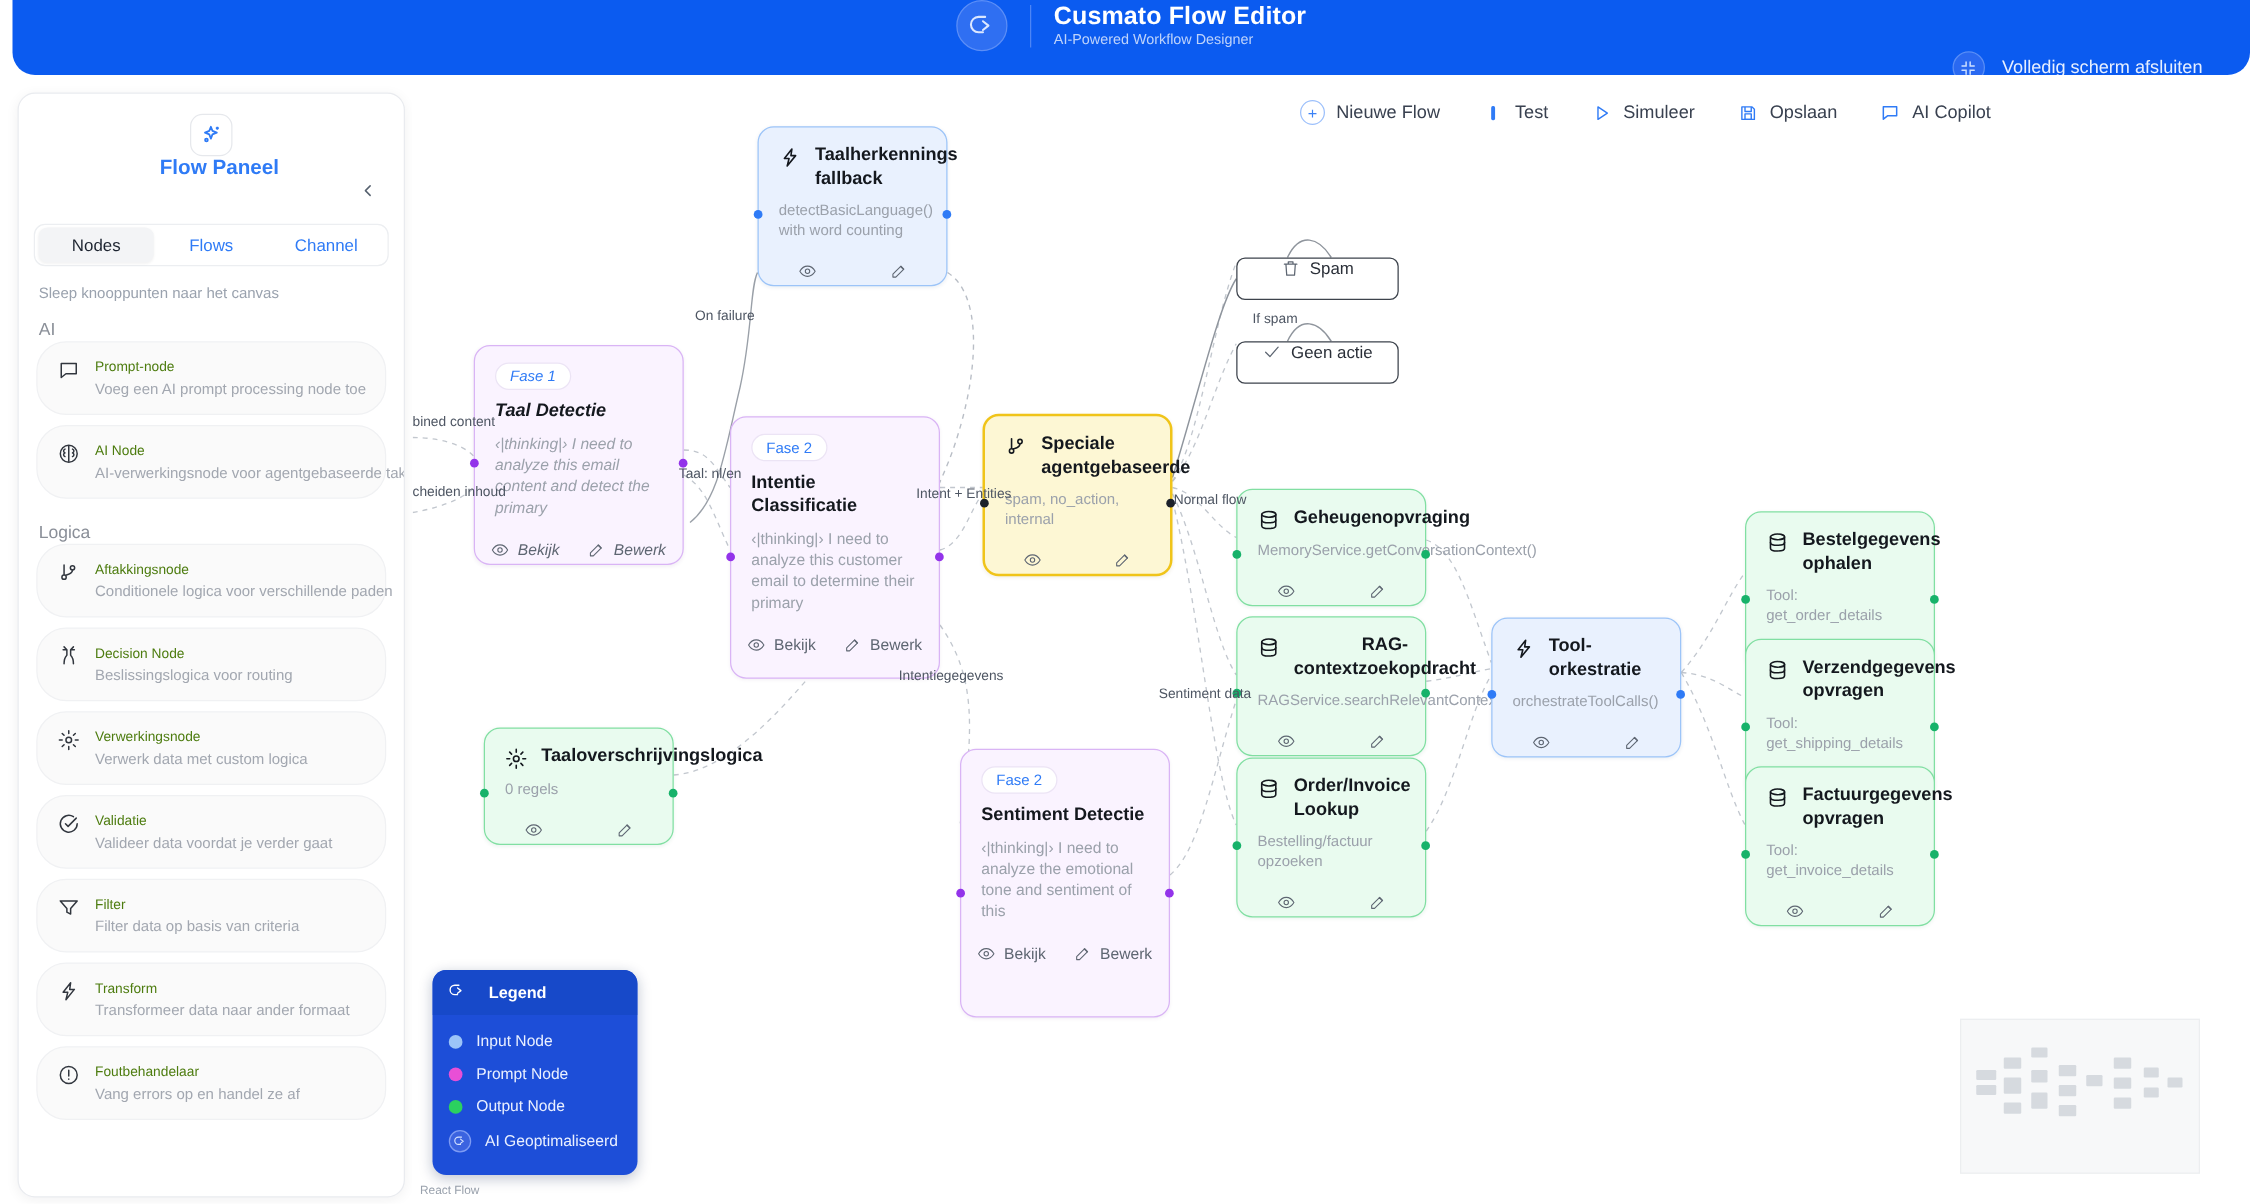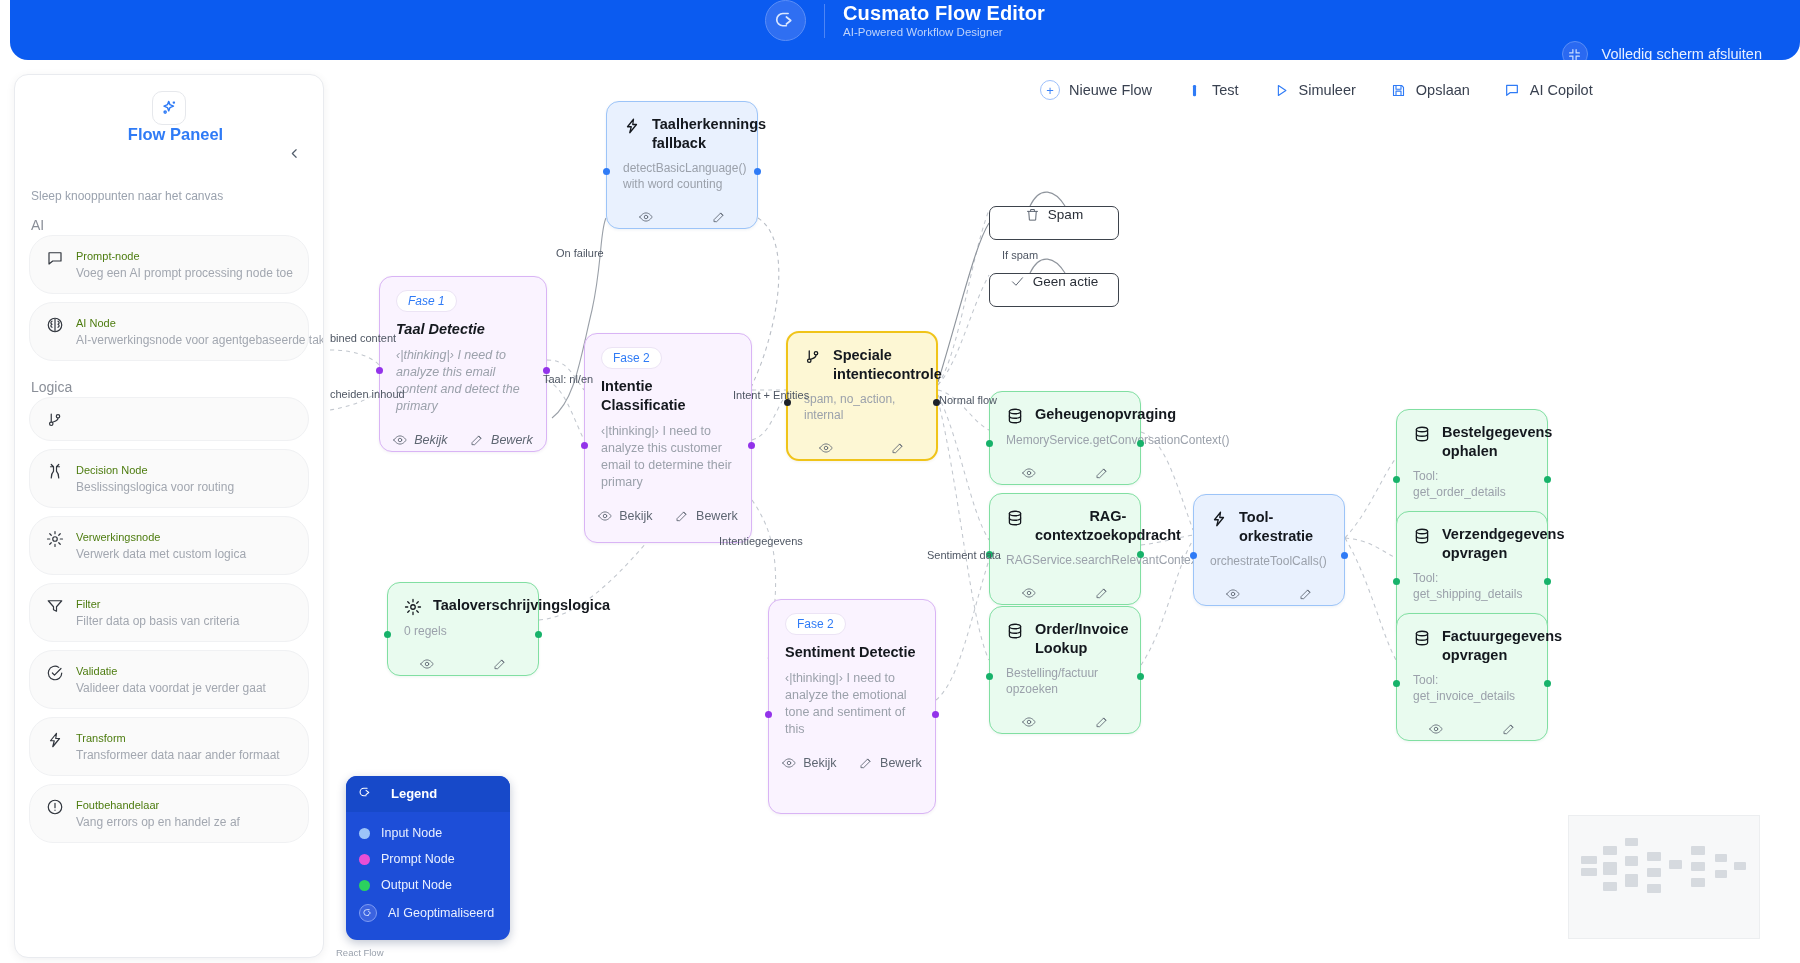--- a/index.html
+++ b/index.html
@@ -224,20 +224,25 @@
         </svg>
       </div>
       <div class="sb-title">Flow Paneel</div>
       <div class="sb-collapse">
         <svg width="13" height="13" viewBox="0 0 24 24" fill="none" stroke="currentColor" stroke-width="2.2" stroke-linecap="round" stroke-linejoin="round">
             <path d="M15 5l-7 7 7 7"></path>
           </svg>
       </div>
     </div>
 
+    <div class="sb-tabs">
+      <div class="sb-tab active">Nodes</div>
+      <div class="sb-tab">Flows</div>
+      <div class="sb-tab">Channel</div>
+    </div>
 
     <div class="sb-hint">Sleep knooppunten naar het canvas</div>
 
     <div id="sidebar-groups">
         <div class="sb-group">AI</div>
         <div class="sb-list">
           <div class="sb-card">
             <span class="sb-card-ic"><svg width="18" height="18" viewBox="0 0 24 24" fill="none" stroke="currentColor" stroke-width="1.6" stroke-linecap="round" stroke-linejoin="round">
                 <path d="M4 5h16v11H9l-5 4z"></path>
               </svg></span>
@@ -259,57 +264,61 @@
         </div>
         <div class="sb-group">Logica</div>
         <div class="sb-list">
           <div class="sb-card">
             <span class="sb-card-ic"><svg width="18" height="18" viewBox="0 0 24 24" fill="none" stroke="currentColor" stroke-width="1.6" stroke-linecap="round" stroke-linejoin="round">
                 <path d="M7 4v10"></path>
                 <circle cx="7" cy="17" r="2.3"></circle>
                 <circle cx="16" cy="7" r="2.3"></circle>
                 <path d="M16 9.3c0 4-4 4.5-7 5.5"></path>
               </svg></span>
+            <span class="sb-card-txt">
+              <span class="sb-card-title">Aftakkingsnode</span>
+              <span class="sb-card-desc">Conditionele logica voor verschillende paden</span>
+            </span>
           </div>
           <div class="sb-card">
             <span class="sb-card-ic"><svg width="18" height="18" viewBox="0 0 24 24" fill="none" stroke="currentColor" stroke-width="1.6" stroke-linecap="round" stroke-linejoin="round">
                 <path d="M7 20c0-6 3-9 3-9M17 20c0-6-3-9-3-9M10 11V5M10 5H6M10 5l-3-3M14 11V5M14 5h4M14 5l3-3"></path>
               </svg></span>
             <span class="sb-card-txt">
               <span class="sb-card-title">Decision Node</span>
               <span class="sb-card-desc">Beslissingslogica voor routing</span>
             </span>
           </div>
           <div class="sb-card">
             <span class="sb-card-ic"><svg width="18" height="18" viewBox="0 0 24 24" fill="none" stroke="currentColor" stroke-width="1.6" stroke-linecap="round" stroke-linejoin="round">
                 <circle cx="12" cy="12" r="3"></circle>
                 <path d="M12 2v3M12 19v3M2 12h3M19 12h3M5 5l2 2M17 17l2 2M19 5l-2 2M7 17l-2 2"></path>
               </svg></span>
             <span class="sb-card-txt">
               <span class="sb-card-title">Verwerkingsnode</span>
               <span class="sb-card-desc">Verwerk data met custom logica</span>
-            </span>
-          </div>
-          <div class="sb-card">
-            <span class="sb-card-ic"><svg width="18" height="18" viewBox="0 0 24 24" fill="none" stroke="currentColor" stroke-width="1.6" stroke-linecap="round" stroke-linejoin="round">
-                <path d="M3 5h18l-7 8v6l-4-2v-4z"></path>
-              </svg></span>
-            <span class="sb-card-txt">
-              <span class="sb-card-title">Filter</span>
-              <span class="sb-card-desc">Filter data op basis van criteria</span>
             </span>
           </div>
           <div class="sb-card">
             <span class="sb-card-ic"><svg width="18" height="18" viewBox="0 0 24 24" fill="none" stroke="currentColor" stroke-width="1.6" stroke-linecap="round" stroke-linejoin="round">
                 <path d="M21 12a9 9 0 1 1-4-7.5"></path>
                 <path d="M8.5 12l2.8 2.8L20 6"></path>
               </svg></span>
             <span class="sb-card-txt">
               <span class="sb-card-title">Validatie</span>
               <span class="sb-card-desc">Valideer data voordat je verder gaat</span>
+            </span>
+          </div>
+          <div class="sb-card">
+            <span class="sb-card-ic"><svg width="18" height="18" viewBox="0 0 24 24" fill="none" stroke="currentColor" stroke-width="1.6" stroke-linecap="round" stroke-linejoin="round">
+                <path d="M3 5h18l-7 8v6l-4-2v-4z"></path>
+              </svg></span>
+            <span class="sb-card-txt">
+              <span class="sb-card-title">Filter</span>
+              <span class="sb-card-desc">Filter data op basis van criteria</span>
             </span>
           </div>
           <div class="sb-card">
             <span class="sb-card-ic"><svg width="18" height="18" viewBox="0 0 24 24" fill="none" stroke="currentColor" stroke-width="1.6" stroke-linecap="round" stroke-linejoin="round">
                 <path d="M14 3l-8 10h5l-2 8 9-11h-5z"></path>
               </svg></span>
             <span class="sb-card-txt">
               <span class="sb-card-title">Transform</span>
               <span class="sb-card-desc">Transformeer data naar ander formaat</span>
             </span>
@@ -477,21 +486,21 @@
         </div>
         <div class="node node-yellow" style="left: 456px; top: 271px; width: 152px; min-height: 104px; position: absolute;">
           <div class="node-body">
             <div class="node-row">
               <span class="node-ic"><svg width="18" height="18" viewBox="0 0 24 24" fill="none" stroke="currentColor" stroke-width="1.7" stroke-linecap="round" stroke-linejoin="round">
                   <path d="M7 4v10"></path>
                   <circle cx="7" cy="17" r="2.3"></circle>
                   <circle cx="16" cy="7" r="2.3"></circle>
                   <path d="M16 9.3c0 4-4 4.5-7 5.5"></path>
                 </svg></span>
-              <span class="node-title">Speciale intentiecontrole</span>
+              <span class="node-title">Speciale agentgebaseerde</span>
             </div>
             <div class="node-code">spam, no_action, internal</div>
           </div>
           <div class="node-actions">
             <span class="act">
               <svg width="14" height="14" viewBox="0 0 24 24" fill="none" stroke="currentColor" stroke-width="1.5" stroke-linecap="round" stroke-linejoin="round">
                 <path d="M1.5 12S5.5 5 12 5s10.5 7 10.5 7-4 7-10.5 7S1.5 12 1.5 12z"></path>
                 <circle cx="12" cy="12" r="3"></circle>
               </svg>
             </span>

